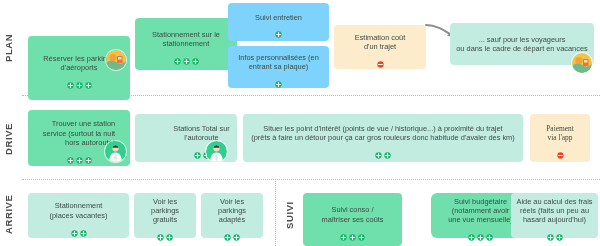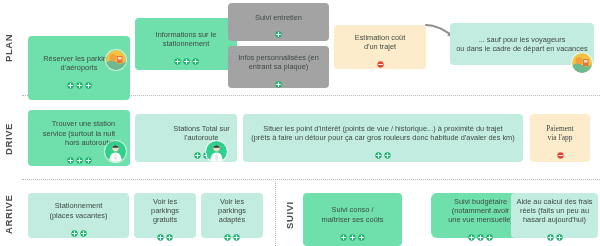--- a/index.html
+++ b/index.html
@@ -49,21 +49,21 @@
     text-align:center;
   }
   .card .ttl{
     font-size:7.4px;
     line-height:9.4px;
     color:#3f4a44;
     white-space:pre-line;
   }
   .card.green3{background:#6fdfab;}
   .card.green2{background:#c3ece0;}
-  .card.green1{background:#a3a3a3;}
+  .card.green1{background:#7dd3fc;}
   .card.cream {background:#fdeccb;}
 
   
   .dots{display:flex;gap:2px;margin-top:2.5px;align-items:center;justify-content:center;}
   .dot{width:7px;height:7px;display:block;}
 
   
   .avatar{
     position:absolute;
     border-radius:50%;
@@ -112,21 +112,21 @@
     <svg width="20" height="20" viewBox="0 0 40 40">
       <circle cx="20" cy="20" r="20" fill="#f5c242"></circle>
       <path d="M0 26 Q10 16 20 24 T40 22 L40 40 L0 40 Z" fill="#6fb98f"></path>
       <circle cx="14" cy="15" r="7" fill="#f2a23c"></circle>
       <rect x="22" y="12" width="11" height="14" rx="1" fill="#e8733f"></rect>
       <rect x="24" y="14" width="7" height="5" fill="#fbe3c0"></rect>
     </svg>
   </div>
 
   <div class="card green3" style="left:135px;top:18px;width:102px;height:52px;">
-    <div class="ttl">Informations sur le
+    <div class="ttl">Stationnement sur le
 stationnement</div>
     <div class="dots">
       <span class="dot"><svg width="7" height="7" viewBox="0 0 16 16">
             <circle cx="8" cy="8" r="7.2" fill="#15b36a"></circle>
             <path d="M8 3.6v8.8M3.6 8h8.8" stroke="#ffffff" stroke-width="2.6" stroke-linecap="round"></path>
           </svg></span>
       <span class="dot"><svg width="7" height="7" viewBox="0 0 16 16">
             <circle cx="8" cy="8" r="7.2" fill="#15b36a"></circle>
             <path d="M8 3.6v8.8M3.6 8h8.8" stroke="#ffffff" stroke-width="2.6" stroke-linecap="round"></path>
           </svg></span>

